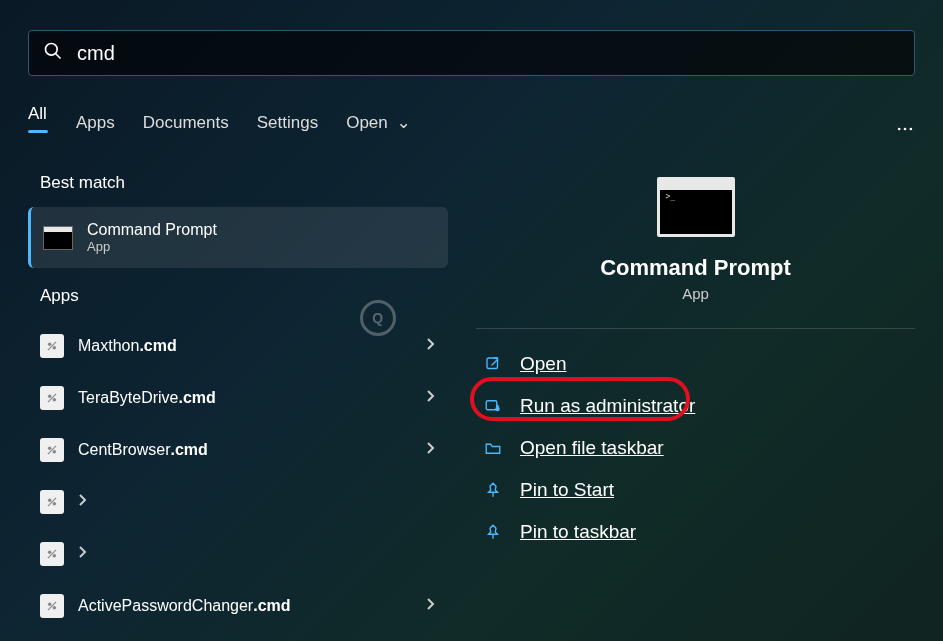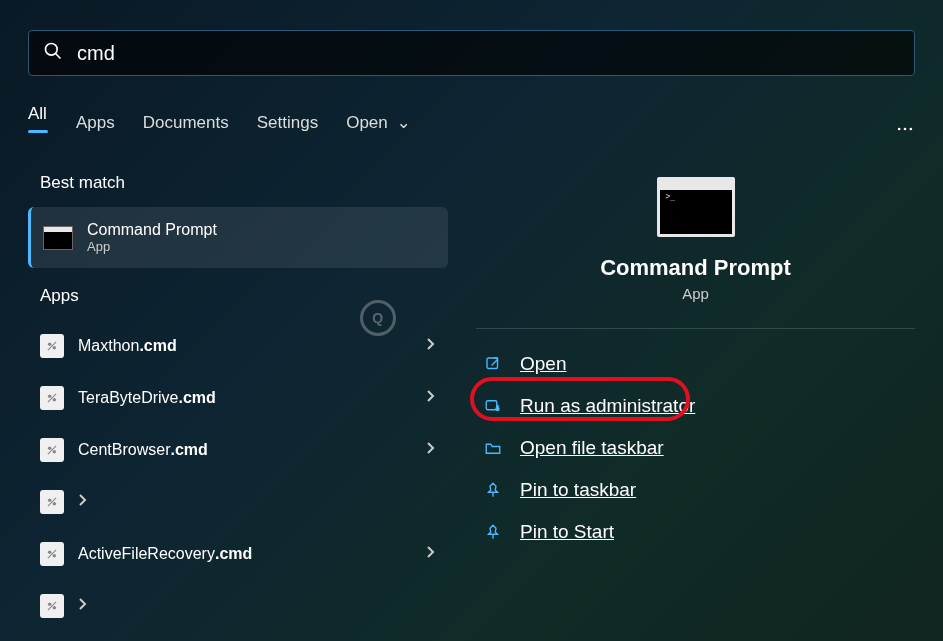--- a/index.html
+++ b/index.html
@@ -191,35 +191,35 @@
     </div>
           </div>
           <div class="app-row">
     <div class="file-icon">
       <svg viewBox="0 0 24 24" fill="#888">
                 <circle cx="8" cy="9" r="3"></circle>
                 <circle cx="16" cy="15" r="3"></circle>
                 <path d="M5 19l14-14" stroke="#888" stroke-width="2"></path>
               </svg>
     </div>
-    <div class="app-label">ActiveFileRecovery<strong>.cmd</strong></div>
-    <div class="chev">
-      <svg width="10" height="14" viewBox="0 0 10 14" fill="none" stroke="#ccc" stroke-width="2">
-                <path d="M2 2l5 5-5 5"></path>
-              </svg>
-    </div>
-          </div>
-          <div class="app-row">
-    <div class="file-icon">
-      <svg viewBox="0 0 24 24" fill="#888">
-                <circle cx="8" cy="9" r="3"></circle>
-                <circle cx="16" cy="15" r="3"></circle>
-                <path d="M5 19l14-14" stroke="#888" stroke-width="2"></path>
-              </svg>
-    </div>
+    <div class="chev">
+      <svg width="10" height="14" viewBox="0 0 10 14" fill="none" stroke="#ccc" stroke-width="2">
+                <path d="M2 2l5 5-5 5"></path>
+              </svg>
+    </div>
+          </div>
+          <div class="app-row">
+    <div class="file-icon">
+      <svg viewBox="0 0 24 24" fill="#888">
+                <circle cx="8" cy="9" r="3"></circle>
+                <circle cx="16" cy="15" r="3"></circle>
+                <path d="M5 19l14-14" stroke="#888" stroke-width="2"></path>
+              </svg>
+    </div>
+    <div class="app-label">ActivePasswordChanger<strong>.cmd</strong></div>
     <div class="chev">
       <svg width="10" height="14" viewBox="0 0 10 14" fill="none" stroke="#ccc" stroke-width="2">
                 <path d="M2 2l5 5-5 5"></path>
               </svg>
     </div>
           </div>
         </div>
     </div>
 
     <div class="right" style="position:relative;">
@@ -258,30 +258,30 @@
             </span>
     <span>Open file taskbar</span>
           </div>
           <div class="action-row">
     <span class="action-icon">
               <svg viewBox="0 0 24 24">
                 <path d="M12 3l4 4-1 5 3 3H6l3-3-1-5z"></path>
                 <line x1="12" y1="15" x2="12" y2="21"></line>
               </svg>
             </span>
-    <span>Pin to taskbar</span>
+    <span>Pin to Start</span>
           </div>
           <div class="action-row">
     <span class="action-icon">
               <svg viewBox="0 0 24 24">
                 <path d="M12 3l4 4-1 5 3 3H6l3-3-1-5z"></path>
                 <line x1="12" y1="15" x2="12" y2="21"></line>
               </svg>
             </span>
-    <span>Pin to Start</span>
+    <span>Pin to taskbar</span>
           </div>
         </div>
     </div>
   </div>
 </div>
 
 <div class="watermark">
   <span class="q">Q</span>
 </div>
 

